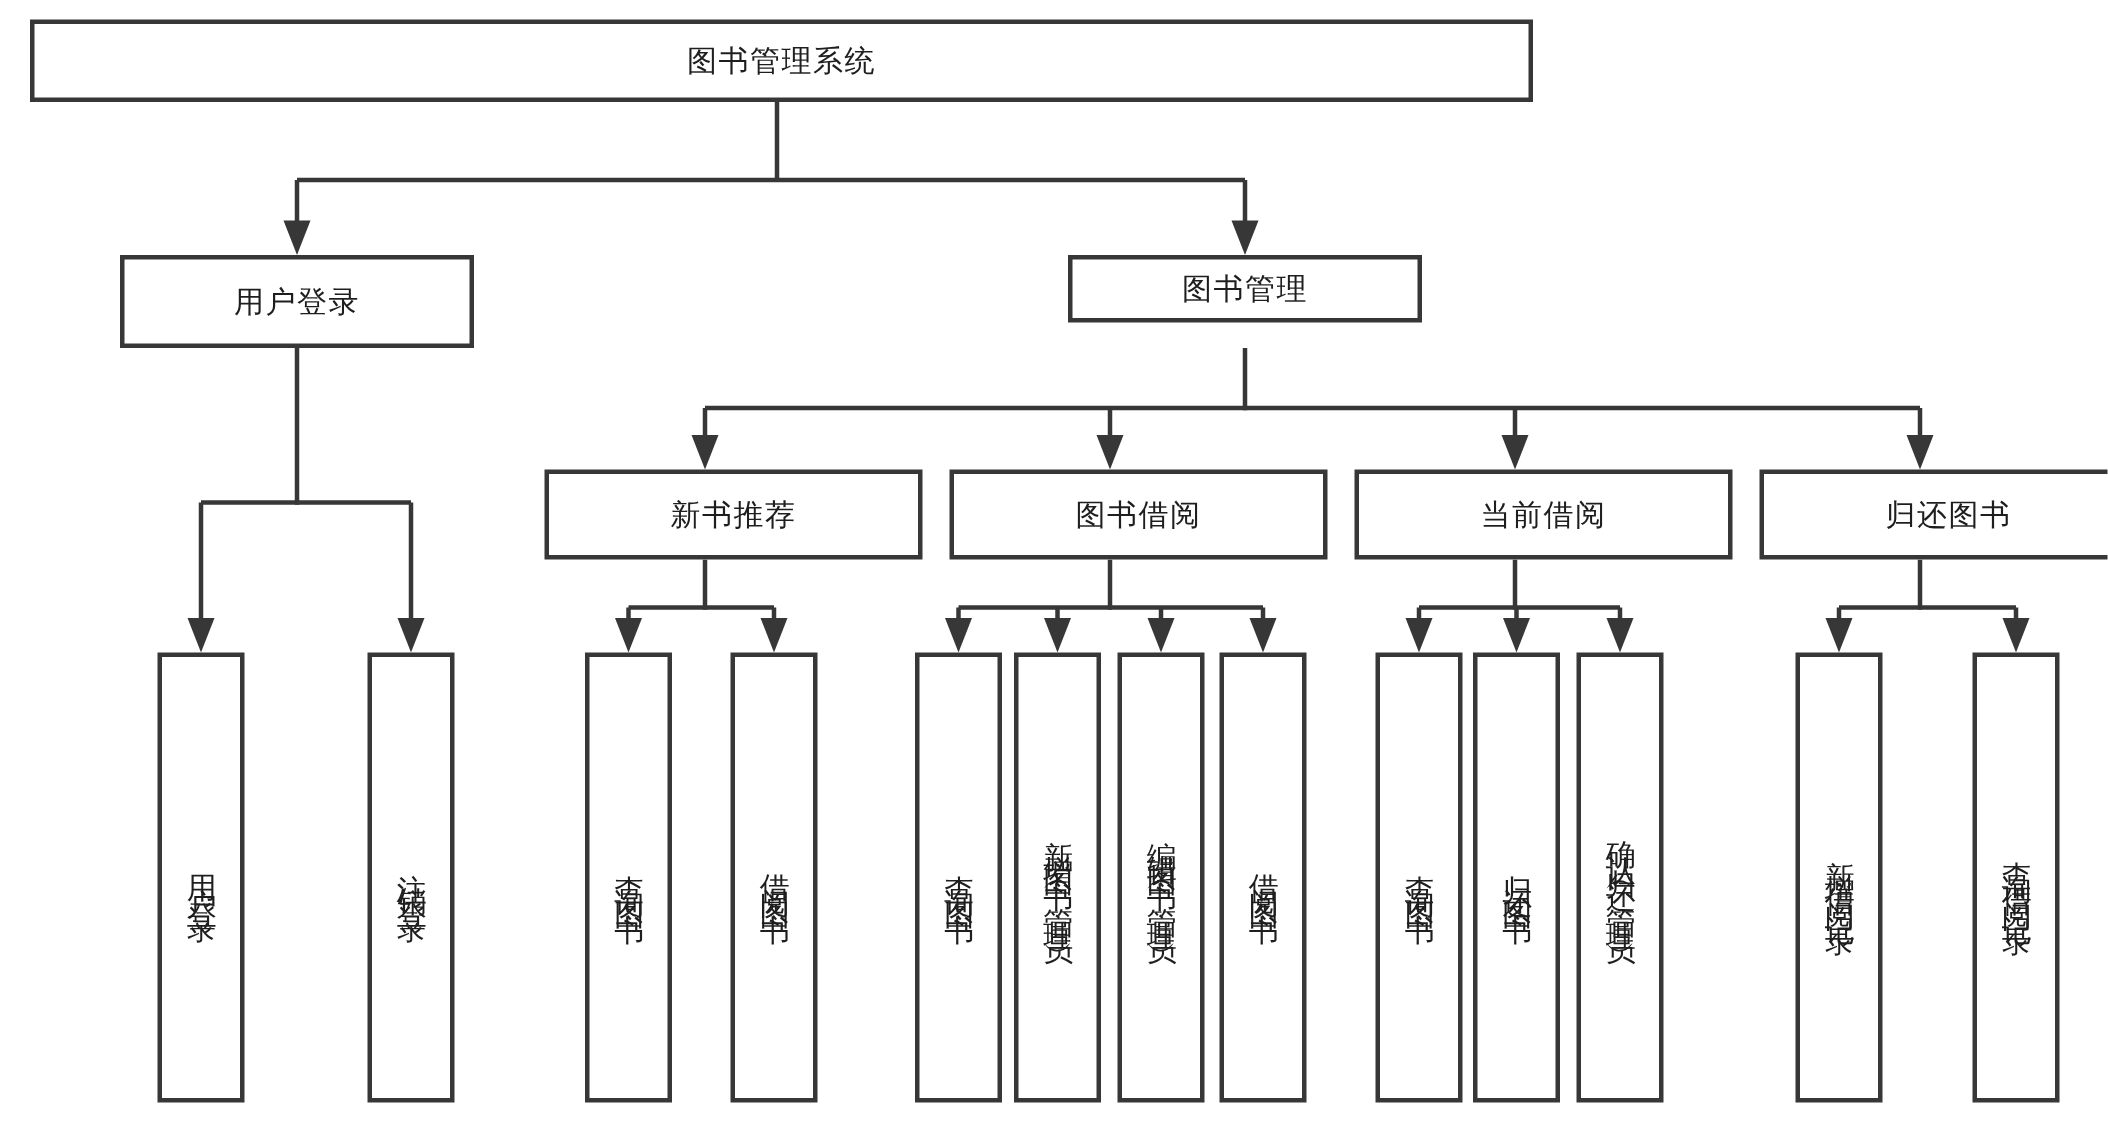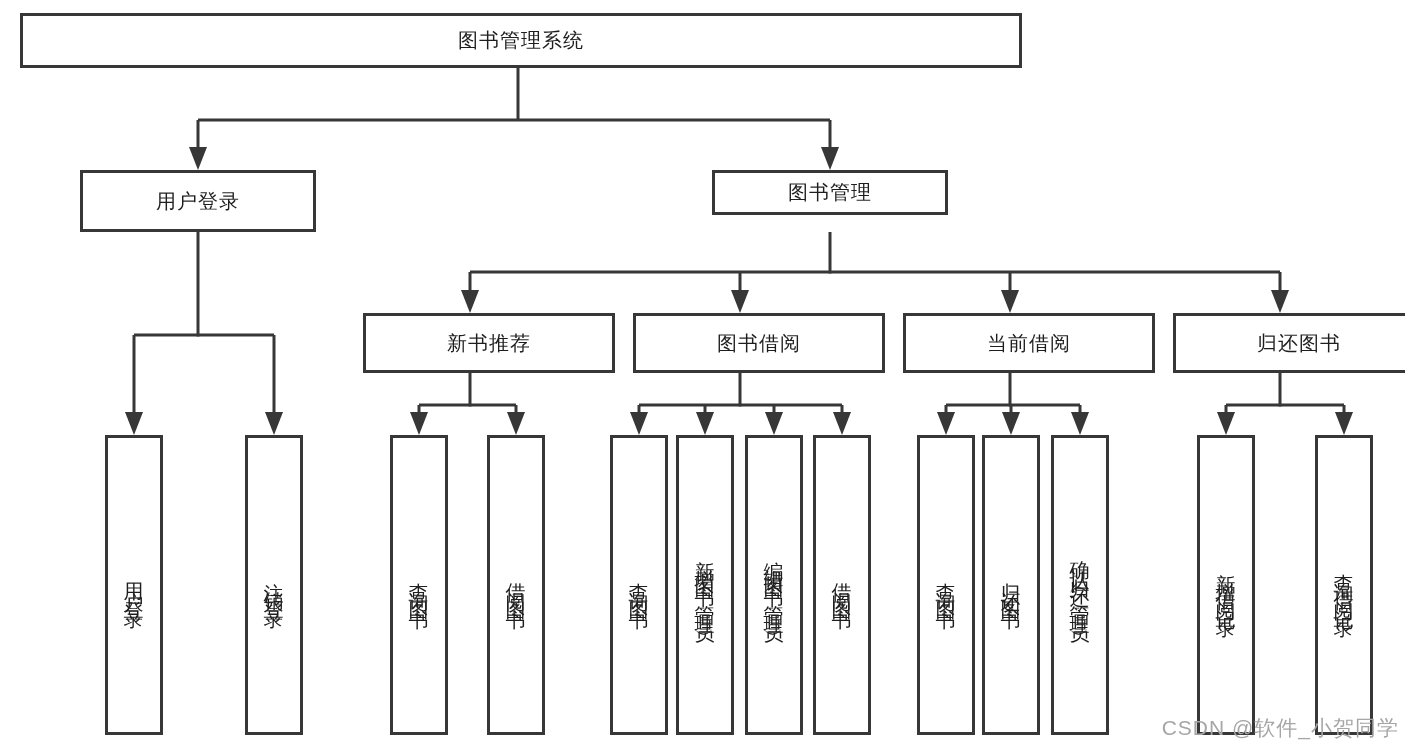--- a/index.html
+++ b/index.html
@@ -181,15 +181,14 @@
     <span class="vlabel">确认归还（管理员）</span>
   </div>
 
   <div class="node leaf n-br1">
     <span class="vlabel">新增借阅记录</span>
   </div>
   <div class="node leaf n-br2">
     <span class="vlabel">查询借阅记录</span>
   </div>
 
-  <div class="watermark">CSDN @软件_小贺同学</div>
 
 </div>
 
 </body></html>

